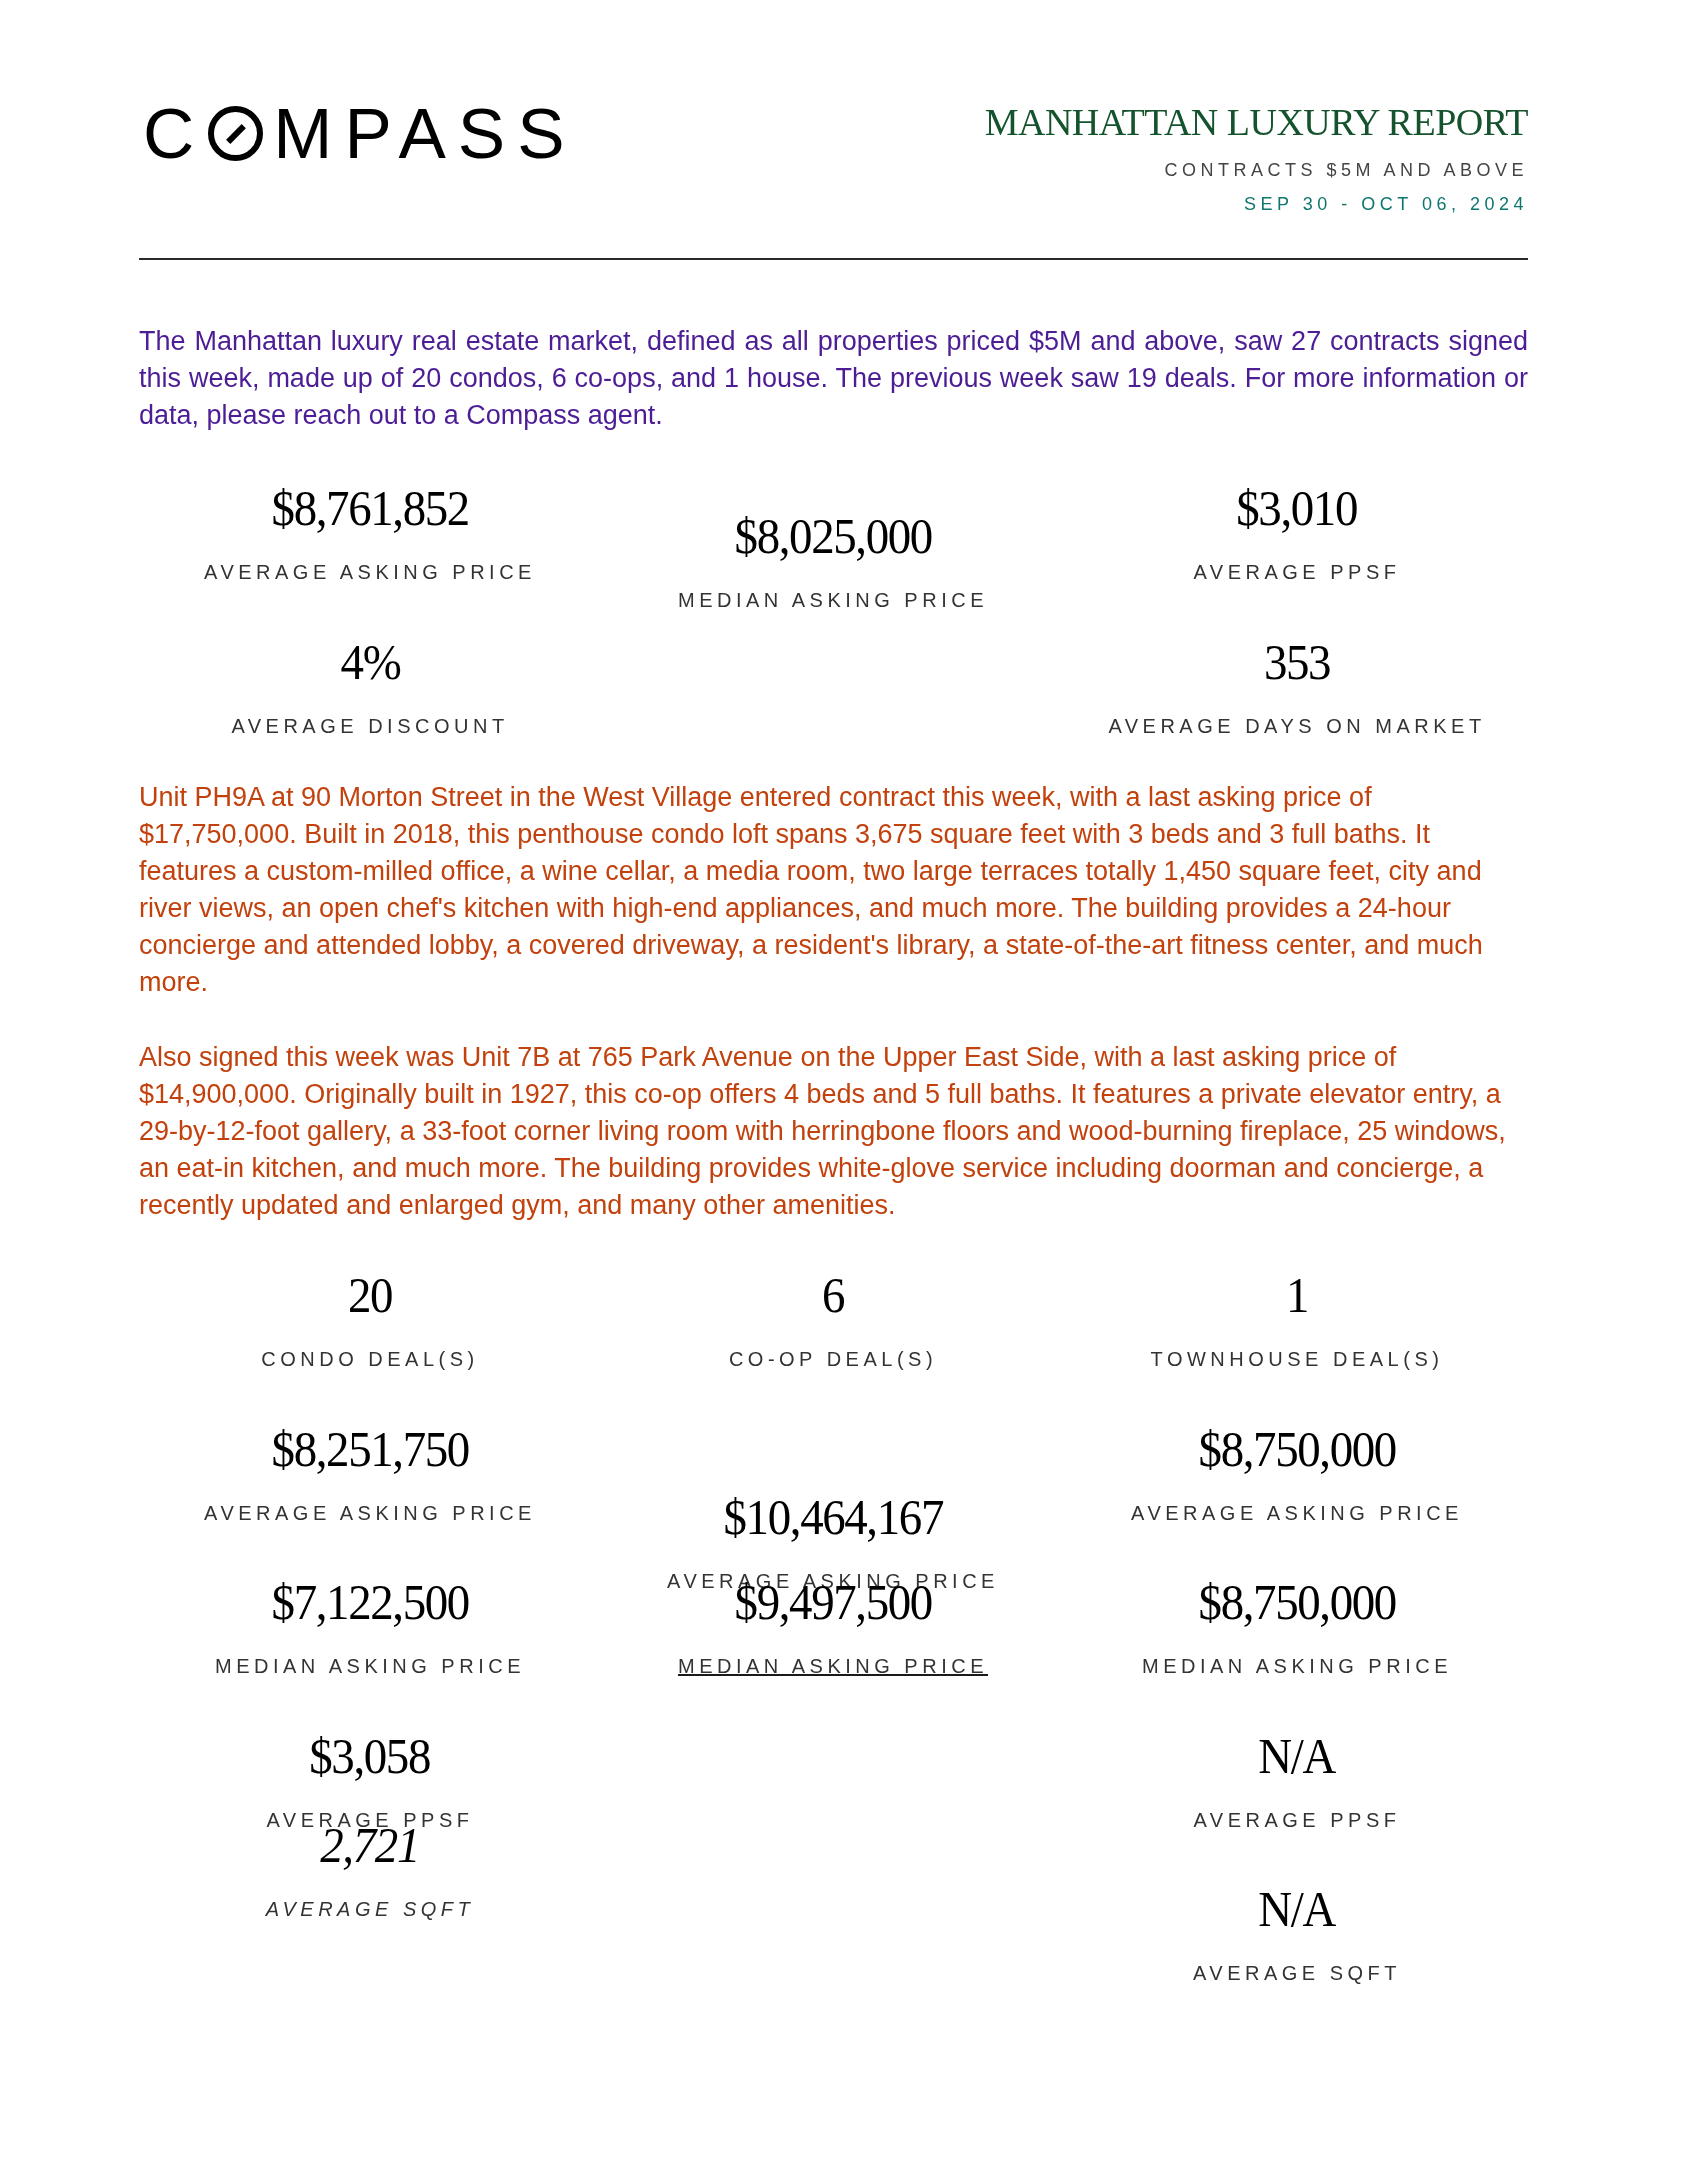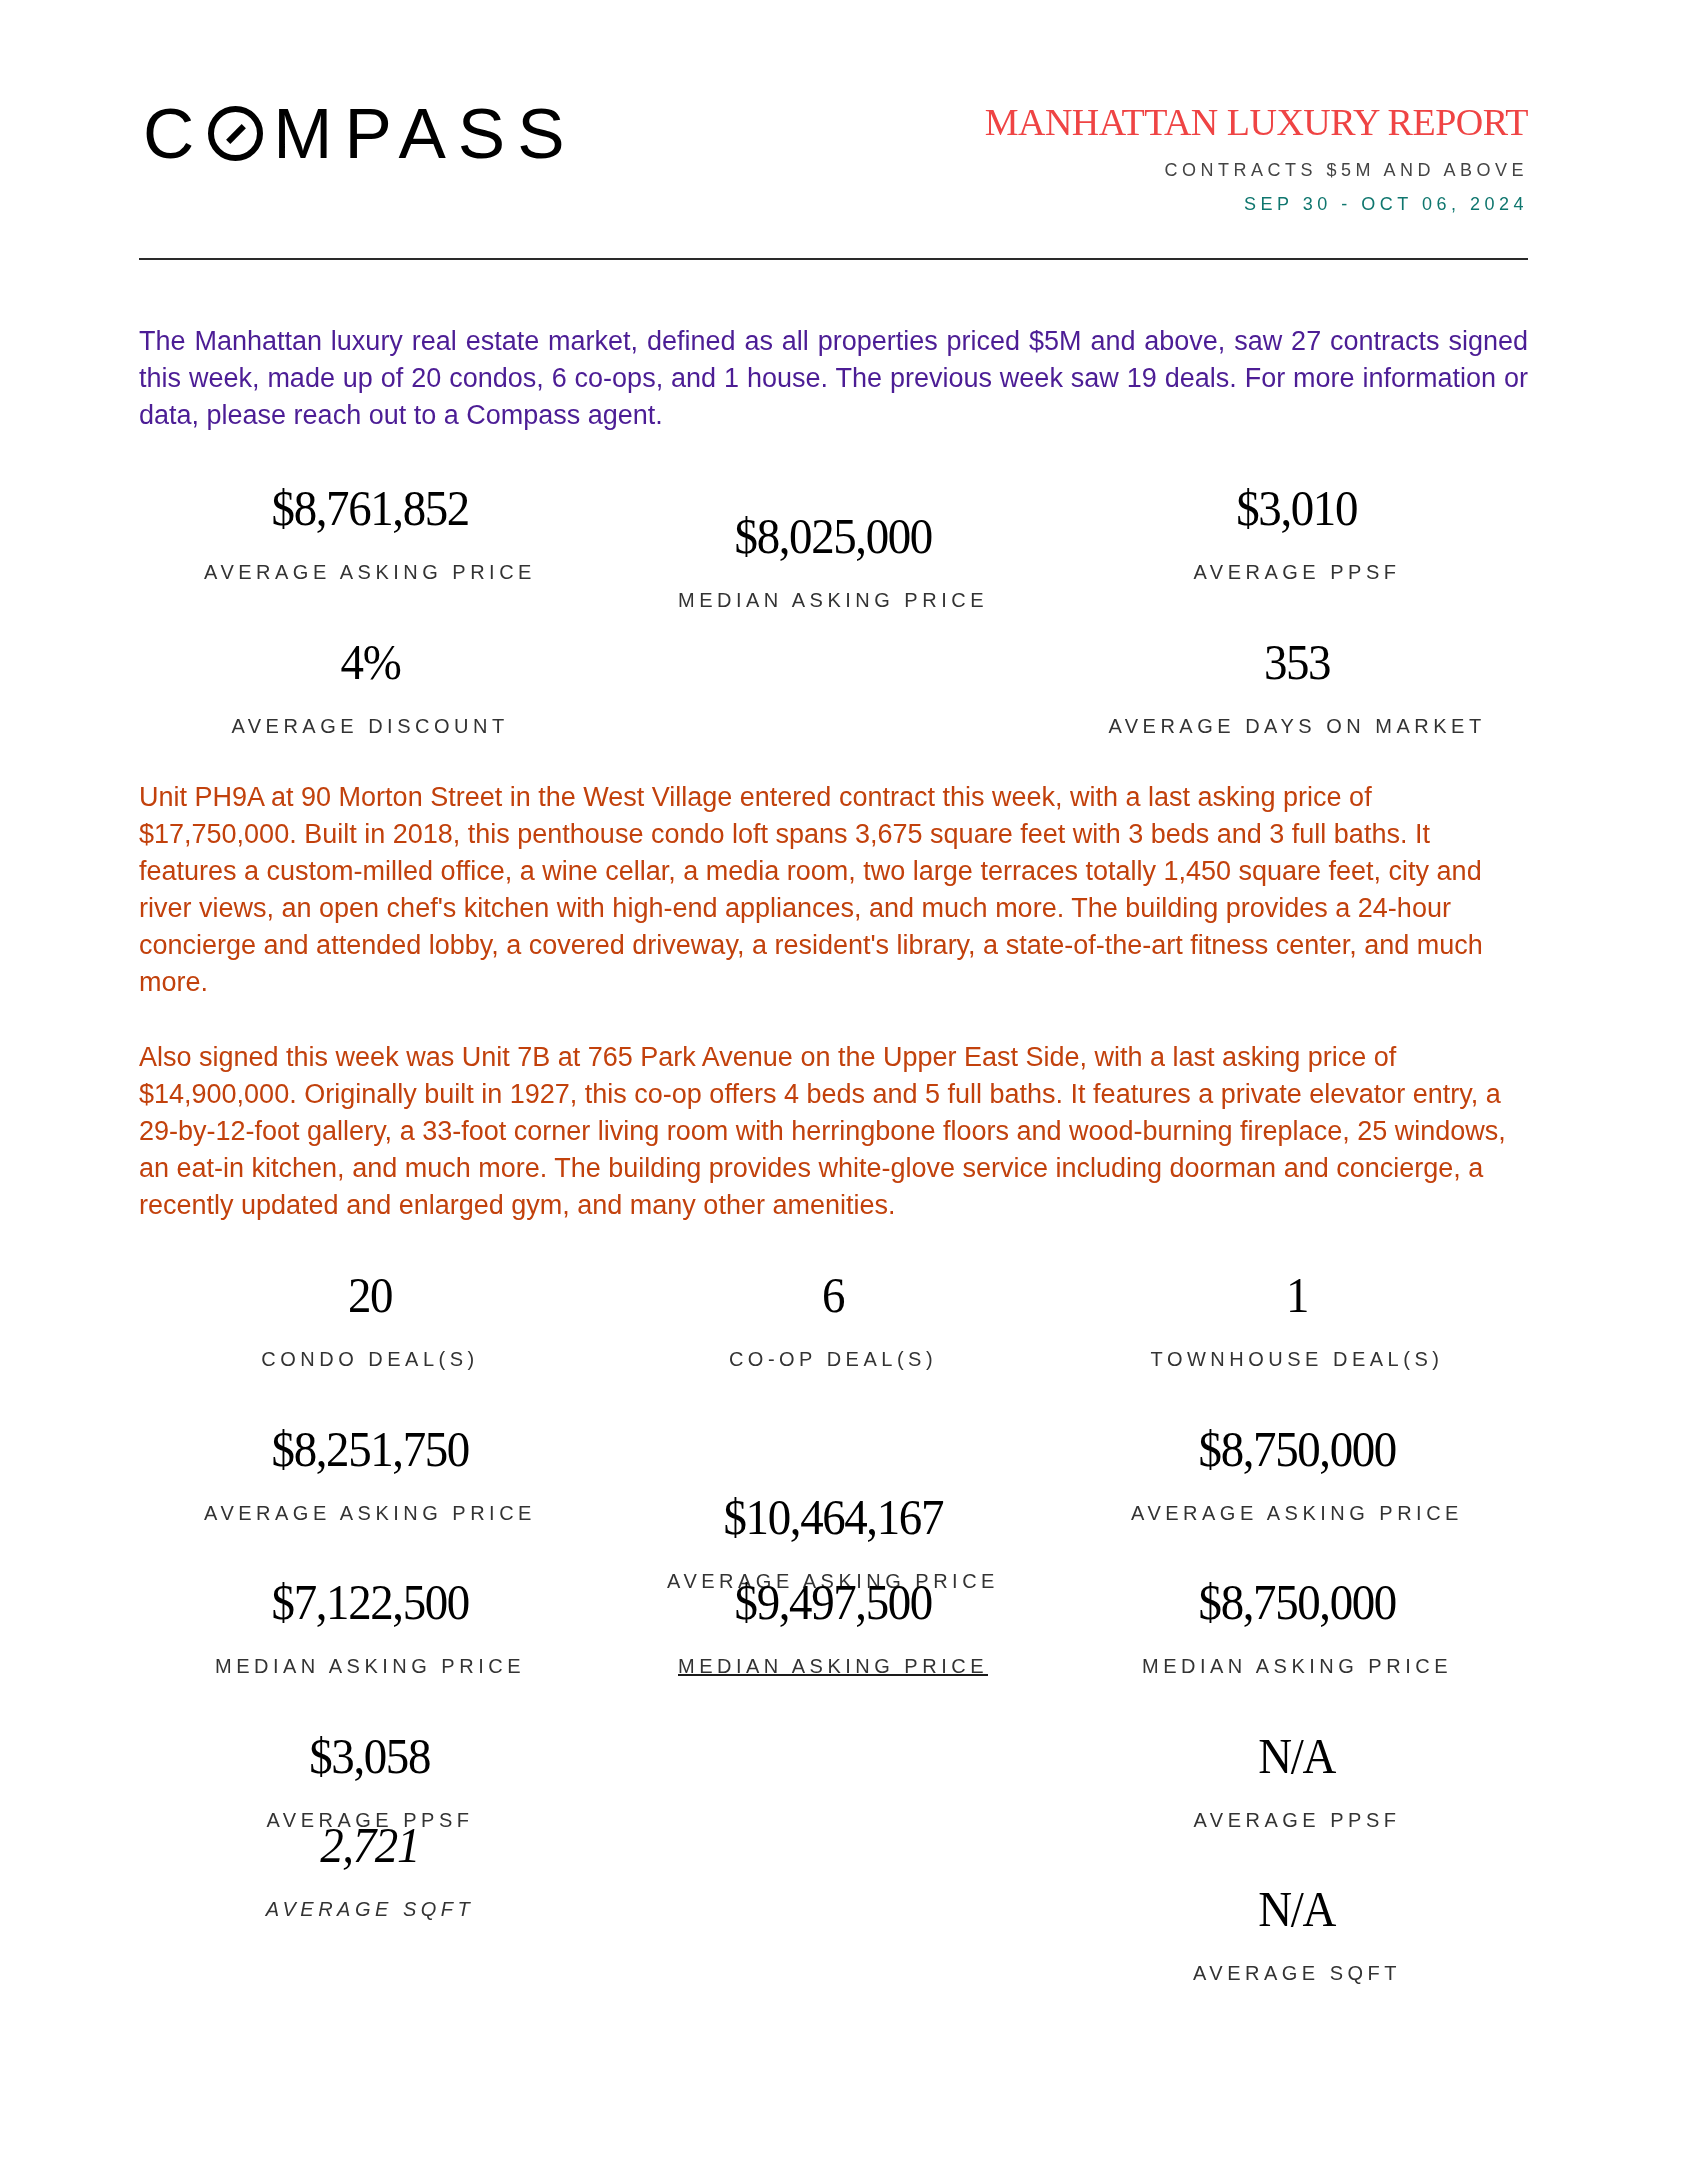--- a/index.html
+++ b/index.html
@@ -20,21 +20,21 @@
       display: inline-block; width: 55px; height: 55px; border: 6px solid #000;
       border-radius: 50%; position: relative; margin: 0 10px 0 2px; box-sizing: border-box;
     }
     .logo .o-glyph::after {
       content: ""; position: absolute; width: 6px; height: 22px; background: #000;
       left: 19px; top: 11px; transform: rotate(45deg);
     }
     .report-head { position: absolute; right: 0; top: 99px; text-align: right; }
     .report-title {
       font-family: "Liberation Serif", "DejaVu Serif", serif; font-size: 38px;
-      letter-spacing: -0.5px; color: #ef4444; line-height: 46px;
+      letter-spacing: -0.5px; color: #14532d; line-height: 46px;
     }
     .report-sub {
       font-size: 18px; letter-spacing: 4.5px; color: #444; margin-top: 14px; line-height: 22px;
     }
     .report-date {
       font-size: 18px; letter-spacing: 4.5px; color: #0f766e; margin-top: 12px; line-height: 22px;
     }
     .divider { position: absolute; left: 0; top: 258px; width: 1389px; height: 2px; background: #2a2a2a; }
 
     

